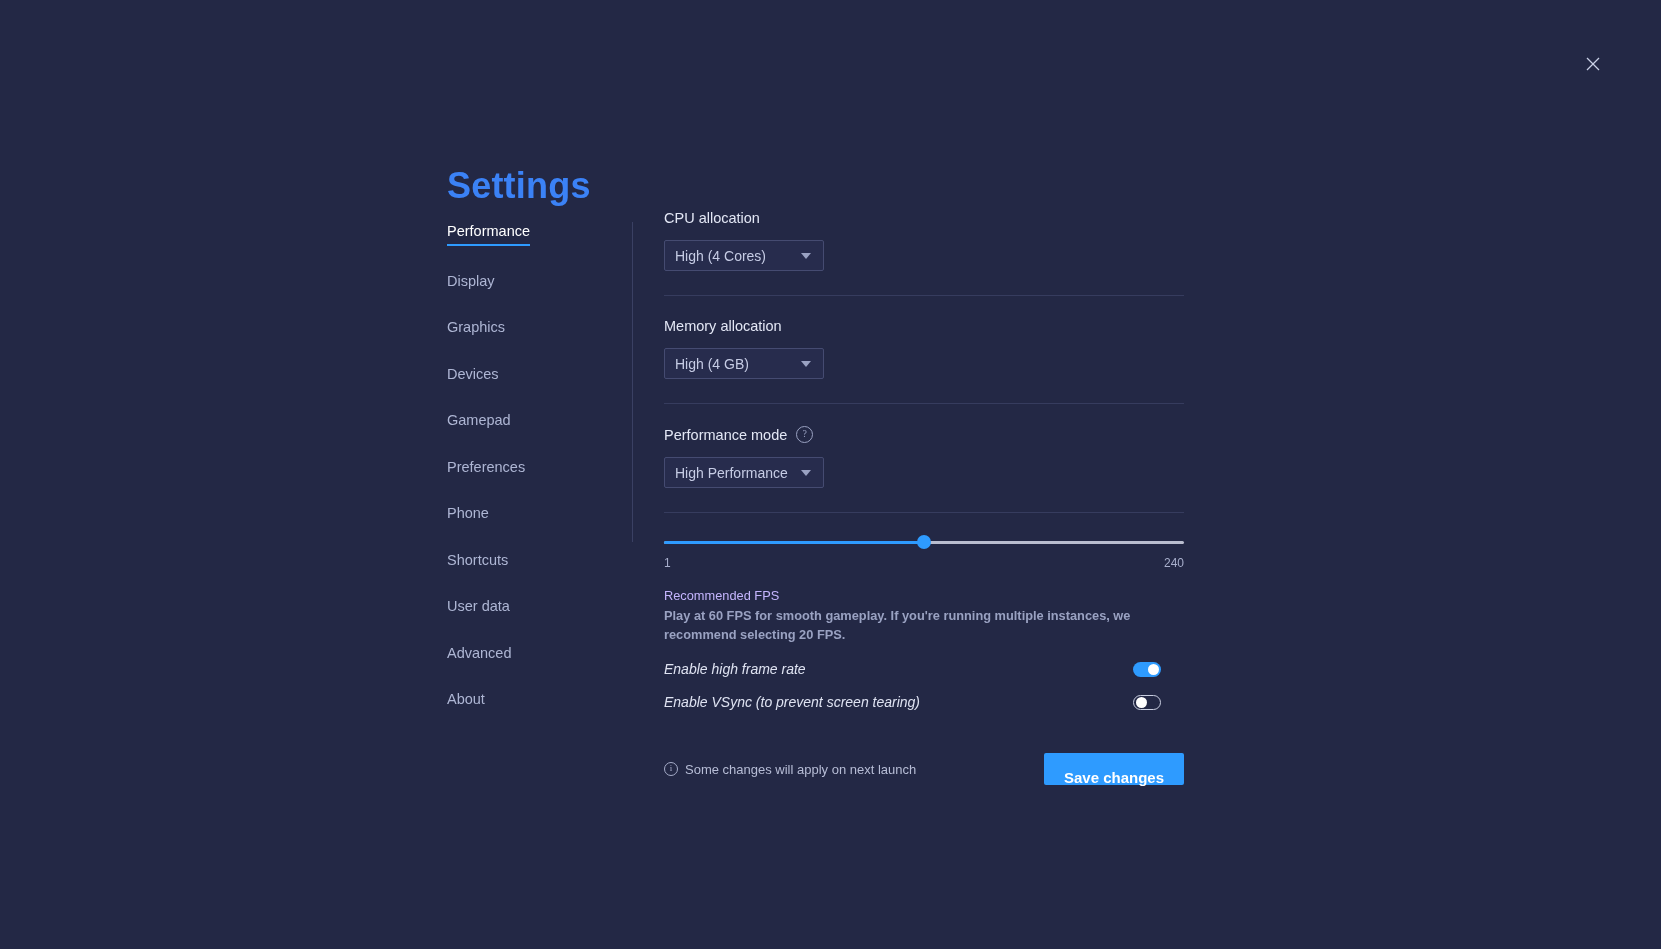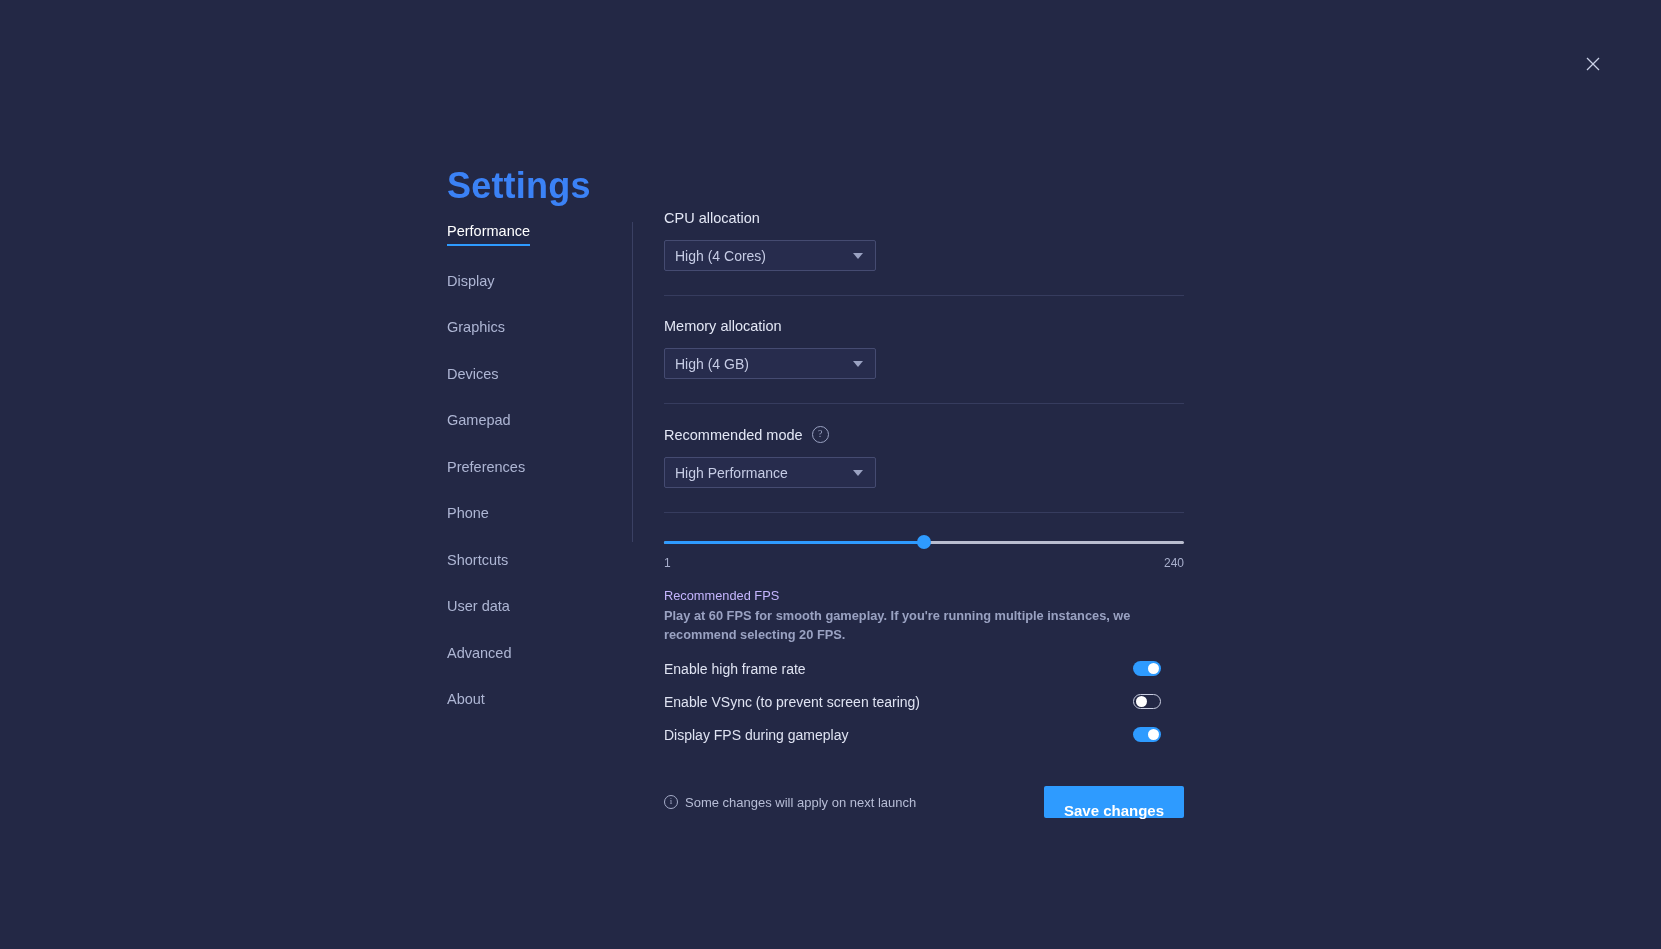--- a/index.html
+++ b/index.html
@@ -90,21 +90,21 @@
     display: flex;
     align-items: center;
     gap: 9px;
   }
   .field-sub {
     font-size: 12.5px;
     color: #8c94b5;
     margin: -8px 0 12px 0;
   }
   .select-box {
-    width: 212px;
+    width: 160px;
     height: 31px;
     box-sizing: border-box;
     border: 1px solid #454b71;
     background: #272c4d;
     border-radius: 2px;
     display: flex;
     align-items: center;
     padding: 0 10px;
     font-size: 14px;
     color: #c6cce5;
@@ -197,24 +197,25 @@
     color: #9aa2c2;
     margin-top: 4px;
     line-height: 1.45;
     width: 500px;
     font-weight: bold;
   }
 
   
   .toggle-row {
     display: flex;
-    align-items: flex-start;
+    align-items: flex-end;
     justify-content: space-between;
     width: 497px;
     margin-top: 17px;
+    font-style: italic;
   }
   .toggle-row .tg-label {
     font-size: 14px;
     color: #dfe3f2;
   }
   .switch {
     width: 28px;
     height: 15px;
     border-radius: 9px;
     position: relative;
@@ -319,21 +320,21 @@
     <div class="select-box">
       <span>High (4 GB)</span>
       <span class="caret"></span>
     </div>
   </div>
 
   <div class="h-divider"></div>
 
   <div class="section">
     <div class="field-label">
-      <span>Recommended mode</span>
+      <span>Performance mode</span>
       <span class="help-icon">?</span>
     </div>
     <div class="select-box">
       <span>High Performance</span>
       <span class="caret"></span>
     </div>
   </div>
 
   <div class="h-divider"></div>
 
@@ -356,26 +357,20 @@
     <span class="switch on">
         <span class="knob"></span>
       </span>
   </div>
   <div class="toggle-row">
     <span class="tg-label">Enable VSync (to prevent screen tearing)</span>
     <span class="switch off">
         <span class="knob"></span>
       </span>
   </div>
-  <div class="toggle-row">
-    <span class="tg-label">Display FPS during gameplay</span>
-    <span class="switch on">
-        <span class="knob"></span>
-      </span>
-  </div>
 
   <div class="footer">
     <div class="note">
       <span class="info-icon">i</span>
       <span>Some changes will apply on next launch</span>
     </div>
     <button class="save-btn">Save changes</button>
   </div>
 
 </div>

